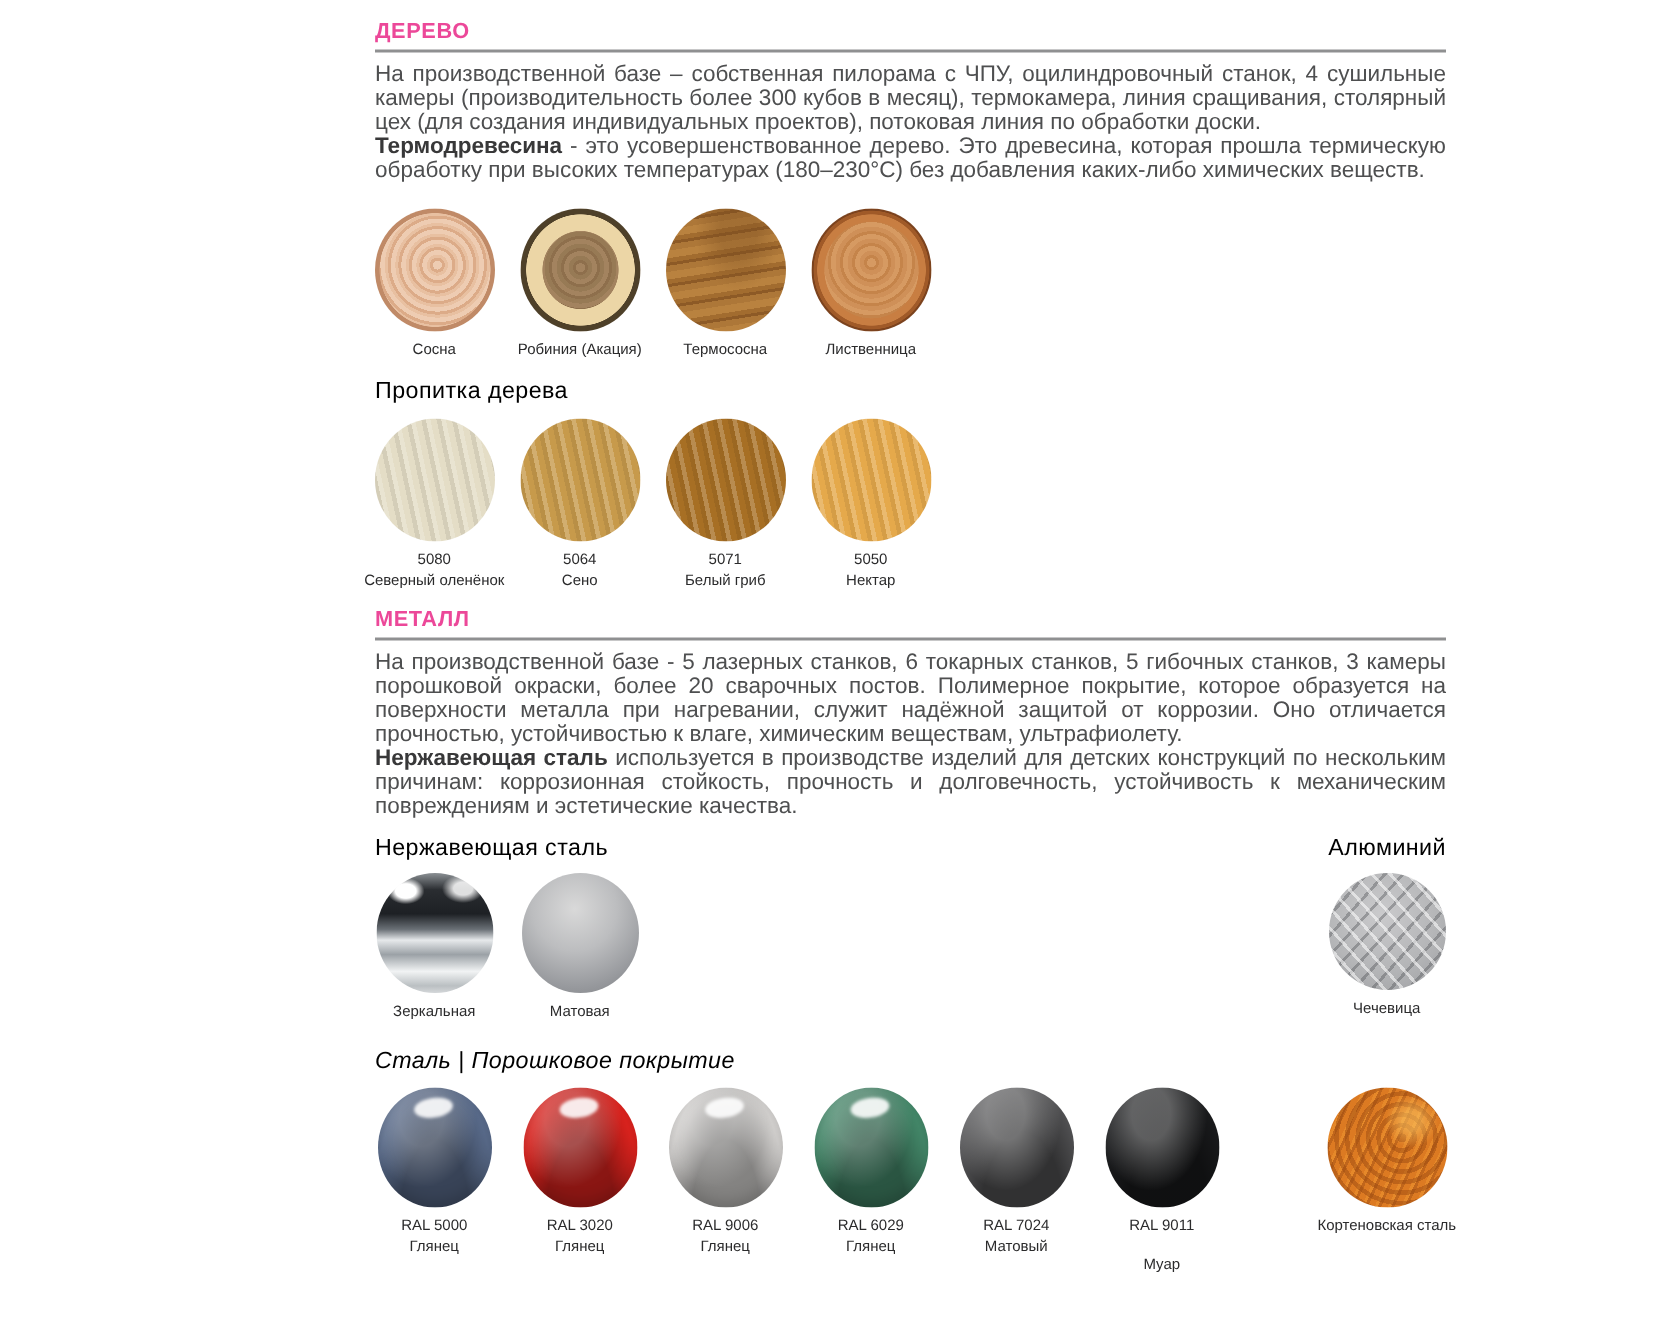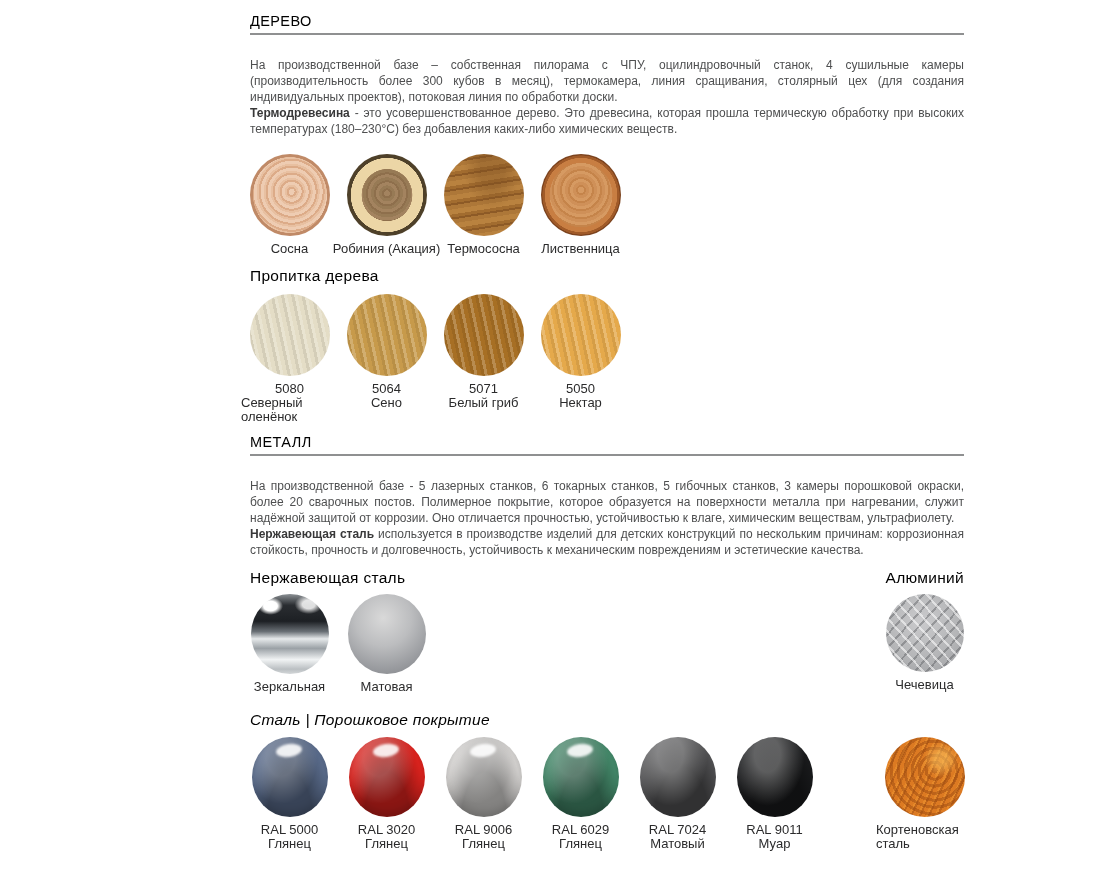--- a/index.html
+++ b/index.html
@@ -1,32 +1,32 @@
 <!DOCTYPE html>
 <html><head>
 <meta charset="utf-8">
 <style>
   * { margin:0; padding:0; box-sizing:border-box; }
   html,body { width:1110px; height:879px; background:#ffffff; overflow:hidden;
               font-family:"Liberation Sans", sans-serif; color:#3c3c3c; }
   .content { position:absolute; left:250px; top:0; width:714px; padding-top:13px; }
 
-  h1.section-title { font-size:14.5px; font-weight:normal; color:#000000; letter-spacing:.4px; line-height:16px; }
+  h1.section-title { font-size:14.5px; font-weight:bold; color:#ec4899; letter-spacing:.4px; line-height:16px; }
   .rule { height:2px; background:#8f9091; margin-top:4px; }
 
-  .para { font-size:12px; line-height:16px; color:#4e4f50; text-align:justify; margin-top:22px; }
+  .para { font-size:15px; line-height:16px; color:#4e4f50; text-align:justify; margin-top:7px; }
   .para b { color:#383839; }
 
   .subhead { font-size:15.5px; color:#000000; line-height:18px; letter-spacing:.3px; }
 
   .row { display:flex; margin-left:-9px; }
   .col { width:97px; display:flex; flex-direction:column; align-items:center; flex:0 0 97px; }
   .col-right { margin-left:auto; margin-right:-9px; }
 
-  .cap { margin-top:6px; font-size:13px; line-height:14px; color:#2b2b2c; text-align:left; }
+  .cap { margin-top:6px; font-size:10px; line-height:14px; color:#2b2b2c; text-align:left; }
   .one-line { white-space:nowrap; }
 
   .swatch { width:80px; height:82px; border-radius:50%; flex:0 0 auto; }
   .sphere { width:76px; height:80px; border-radius:50%; position:relative; flex:0 0 auto; }
 
   
   .tex-pine { background:
       radial-gradient(closest-side, rgba(0,0,0,0) 0 92%, #c08a67 93% 100%),
       repeating-radial-gradient(circle at 52% 46%, #eeccb2 0 3px, #dcab88 3px 5px, #e8c0a1 5px 7px); }
   .tex-robinia { background:
@@ -193,21 +193,21 @@
       <div class="cap" style="margin-top:0">Глянец</div>
     </div>
     <div class="col">
       <div class="sphere sphere-mattepaint" style="--base: #59595b;"></div>
       <div class="cap one-line">RAL 7024</div>
       <div class="cap" style="margin-top:0">Матовый</div>
     </div>
     <div class="col">
       <div class="sphere sphere-mattepaint" style="--base: #1c1d1f;"></div>
       <div class="cap one-line">RAL 9011</div>
-      <div class="cap" style="margin-top:0">Муар</div>
+      <div class="cap" style="margin-top:12px">Муар</div>
     </div>
     <div class="col col-right">
       <div class="swatch tex-corten" style="width: 80px; height: 80px; --base: #dc7a22;"></div>
       <div class="cap">Кортеновская сталь</div>
     </div>
   </div>
 
 </div>
 
 </body></html>

